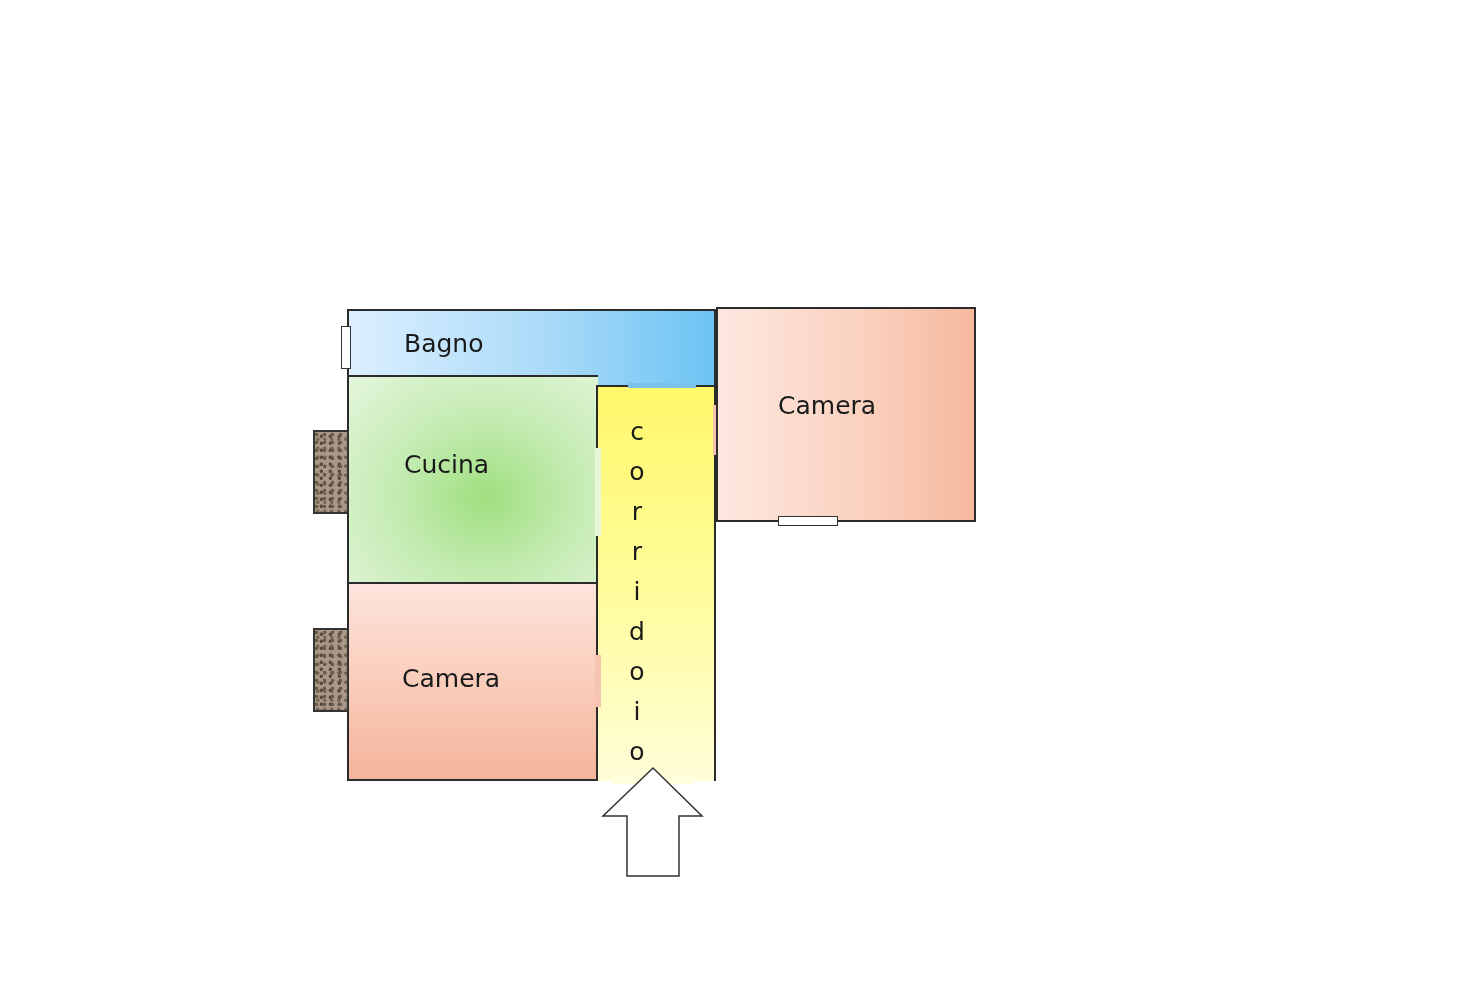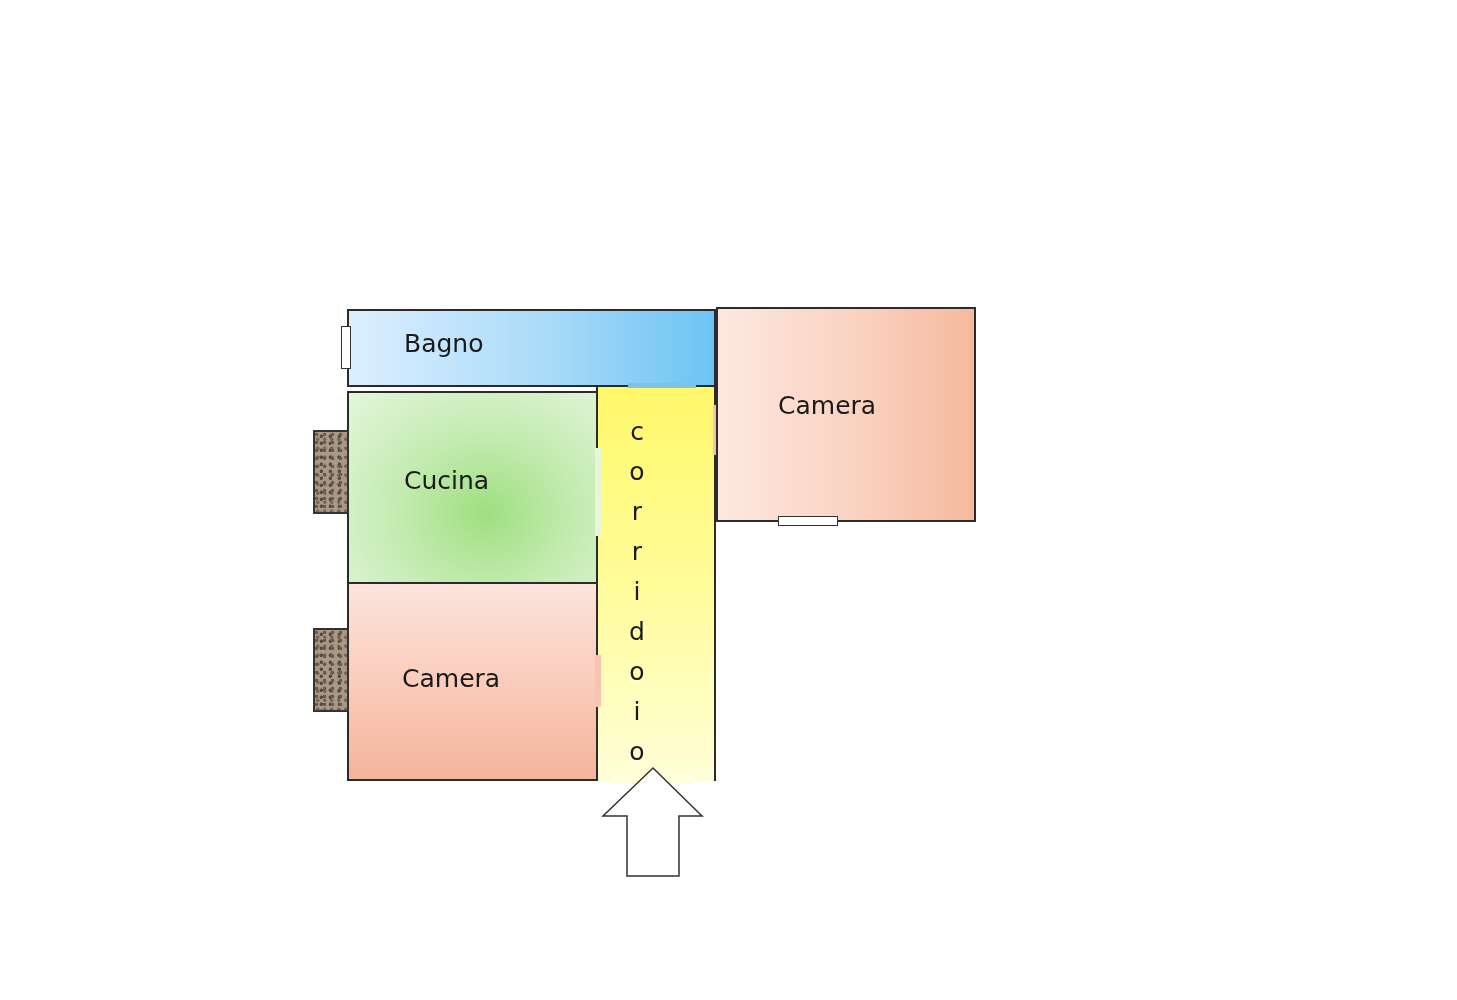--- a/index.html
+++ b/index.html
@@ -1,21 +1,21 @@
 <!DOCTYPE html>
 <html><head>
 <meta charset="utf-8">
 <style>
   html, body { margin:0; padding:0; background:#ffffff; }
   body { width:1457px; height:1000px; position:relative; overflow:hidden; font-family:"DejaVu Sans", sans-serif; }
   .abs { position:absolute; box-sizing:border-box; }
   .room { border:2px solid #2b2b2b;text-align:right; }
   .label { position:absolute; font-size:25px; color:#1a1a1a; white-space:nowrap; }
   .bagno { left:347px; top:309px; width:369px; height:78px; background:linear-gradient(90deg,#dcefff 0%,#a9daf8 55%,#6cc4f4 100%); }
-  .cucina { left:347px; top:391px; width:251px; height:223px; background:radial-gradient(ellipse at 55% 55%, #9fdf7f 0%, #c3ebb0 45%, #e4f6dc 100%); border-right:none; }
+  .cucina { left:347px; top:375px; width:251px; height:223px; background:radial-gradient(ellipse at 55% 55%, #9fdf7f 0%, #c3ebb0 45%, #e4f6dc 100%); border-right:none; }
   .camera1 { left:347px; top:582px; width:251px; height:199px; background:linear-gradient(180deg,#fde4dc 0%,#f9c8b5 60%,#f5b49c 100%); }
   .corr { left:596px; top:385px; width:120px; height:396px; background:linear-gradient(180deg,#fff86a 0%,#fffc9a 50%,#fffed8 100%); border-top:2px solid #2b2b2b; border-left:2px solid #2b2b2b; border-right:2px solid #2b2b2b; }
   .camera2 { left:716px; top:307px; width:260px; height:215px; background:linear-gradient(90deg,#fde8e0 0%,#fad2c0 55%,#f6b99e 100%); }
   .window-v { left:341px; top:326px; width:10px; height:43px; background:#fff; border:1.5px solid #333; }
   .window-h { left:778px; top:516px; width:60px; height:10px; background:#fff; border:1.5px solid #333; }
   .chimney { width:36px; height:84px; border:2px solid #333; background:
       radial-gradient(circle at 20% 30%, #6b5a4a 1.5px, transparent 2px),
       radial-gradient(circle at 70% 60%, #5a4a3d 1.5px, transparent 2px),
       radial-gradient(circle at 40% 80%, #7a6656 1.5px, transparent 2px),
       #a89888; background-size:8px 8px, 9px 7px, 7px 9px, auto; }

